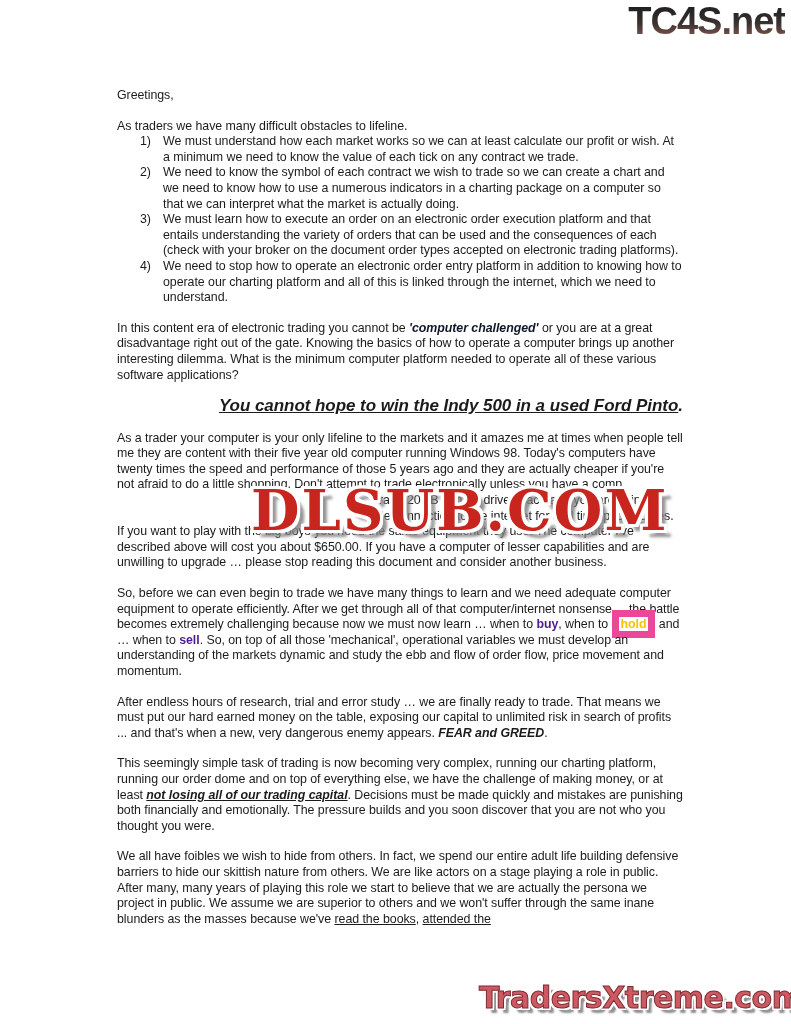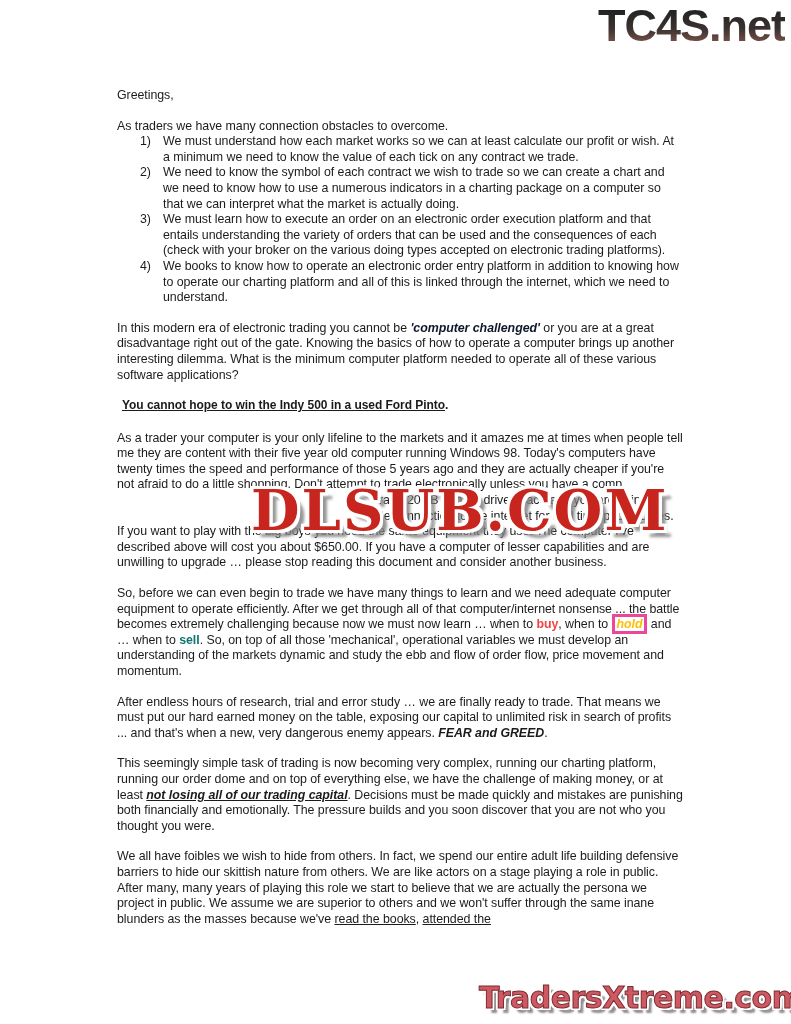--- a/index.html
+++ b/index.html
@@ -23,47 +23,49 @@
   }
   .content p { margin: 0 0 15px 0; }
   .content p.tight { margin-bottom: 0; }
 
   .list-block { margin: 0 0 15px 0; }
   .list-row { display: flex; align-items: flex-start; }
   .list-num { flex: 0 0 23px; margin-left: 23px; }
   .list-text { flex: 1; }
 
   .red-bi { color: #0f172a; font-weight: bold; font-style: italic; }
-  .buy  { color: #ef4444; font-weight: bold; }
-  .hold { color: #fdbf00; font-weight: bold; border: 3px solid #ec4899; padding: 0 2px; font-style: italic; }
-  .sell { color: #0f766e; font-weight: bold; }
+  .buy  { color: #4c1d95; font-weight: bold; }
+  .hold { color: #fdbf00; font-weight: bold; border: 7px solid #ec4899; padding: 0 2px; }
+  .sell { color: #4c1d95; font-weight: bold; }
   .bi   { font-weight: bold; font-style: italic; }
   .biu  { font-weight: bold; font-style: italic; text-decoration: underline; }
   .u    { text-decoration: underline; }
 
   .heading {
-    font-size: 12px;
+    font-size: 17px;
     font-weight: bold;
+    font-style: italic;
     padding-left: 5px;
     margin: 15px 0 17px 0 !important;
+    text-align: right;
   }
   .heading .head-underline { text-decoration: underline; }
 
   
   .wm-gap { display: inline-block; height: 1px; }
   .g1 { width: 262px; }
   .g2 { width: 264px; }
 
   
   .logo-top {
     position: absolute;
     top: 0px; right: 6px;
     font-family: "Liberation Sans", sans-serif;
     font-weight: bold;
-    font-size: 45px;
+    font-size: 38px;
     letter-spacing: -1px;
     background: linear-gradient(180deg, #202020 15%, #3a3230 55%, #8d5b52 92%);
     -webkit-background-clip: text;
     background-clip: text;
     color: transparent;
   }
 
   
   .watermark {
     position: absolute;
@@ -101,42 +103,42 @@
 </style>
 </head>
 <body>
 
 <div class="logo-top">TC4S.net</div>
 
 <div class="content">
 
   <p>Greetings,</p>
 
-  <p class="tight">As traders we have many connection obstacles to overcome.</p>
+  <p class="tight">As traders we have many difficult obstacles to lifeline.</p>
 
   <div class="list-block">
     <div class="list-row">
       <span class="list-num">1)</span>
       <span class="list-text">We must understand how each market works so we can at least calculate our profit or wish. At a minimum we need to know the value of each tick on any contract we trade.</span>
     </div>
     <div class="list-row">
       <span class="list-num">2)</span>
       <span class="list-text">We need to know the symbol of each contract we wish to trade so we can create a chart and we need to know how to use a numerous indicators in a charting package on a computer so that we can interpret what the market is actually doing.</span>
     </div>
     <div class="list-row">
       <span class="list-num">3)</span>
-      <span class="list-text">We must learn how to execute an order on an electronic order execution platform and that entails understanding the variety of orders that can be used and the consequences of each (check with your broker on the various doing types accepted on electronic trading platforms).</span>
+      <span class="list-text">We must learn how to execute an order on an electronic order execution platform and that entails understanding the variety of orders that can be used and the consequences of each (check with your broker on the document order types accepted on electronic trading platforms).</span>
     </div>
     <div class="list-row">
       <span class="list-num">4)</span>
-      <span class="list-text">We books to know how to operate an electronic order entry platform in addition to knowing how to operate our charting platform and all of this is linked through the internet, which we need to understand.</span>
+      <span class="list-text">We need to stop how to operate an electronic order entry platform in addition to knowing how to operate our charting platform and all of this is linked through the internet, which we need to understand.</span>
     </div>
   </div>
 
-  <p><span>In this modern era of electronic trading you cannot be </span><span class="red-bi">'computer challenged'</span><span> or you are at a great disadvantage right out of the gate. Knowing the basics of how to operate a computer brings up another interesting dilemma. What is the minimum computer platform needed to operate all of these various software applications?</span></p>
+  <p><span>In this content era of electronic trading you cannot be </span><span class="red-bi">'computer challenged'</span><span> or you are at a great disadvantage right out of the gate. Knowing the basics of how to operate a computer brings up another interesting dilemma. What is the minimum computer platform needed to operate all of these various software applications?</span></p>
 
   <p class="heading"><span class="head-underline">You cannot hope to win the Indy 500 in a used Ford Pinto</span><span>.</span></p>
 
   <p class="tight"><span>As a trader your computer is your only lifeline to the markets and it amazes me at times when people tell me they are content with their five year old computer running Windows 98. Today's computers have twenty times the speed and performance of those 5 years ago and they are actually cheaper if you're not afraid to do a little shopping. Don't attempt to trade electronically unless you have a comp</span><span class="wm-gap g1"></span><span>ram, 20GB of hard drive space and you are using </span><span class="wm-gap g2"></span><span>le connection to the internet for real time price quotes.</span></p>
 
   <p>If you want to play with the big boys you need the same equipment they use. The computer I've described above will cost you about $650.00. If you have a computer of lesser capabilities and are unwilling to upgrade … please stop reading this document and consider another business.</p>
 
   <p><span>So, before we can even begin to trade we have many things to learn and we need adequate computer equipment to operate efficiently. After we get through all of that computer/internet nonsense ...  the battle becomes extremely challenging because now we must now learn … when to </span><span class="buy">buy</span><span>, when to </span><span class="hold">hold</span><span> and … when to </span><span class="sell">sell</span><span>. So, on top of all those 'mechanical', operational variables we must develop an understanding of the markets dynamic and study the ebb and flow of order flow, price movement and momentum.</span></p>
 
   <p><span>After endless hours of research, trial and error study … we are finally ready to trade. That means we must put our hard earned money on the table, exposing our capital to unlimited risk in search of  profits ... and that's when a new, very dangerous enemy appears. </span><span class="bi">FEAR and GREED</span><span>.</span></p>

